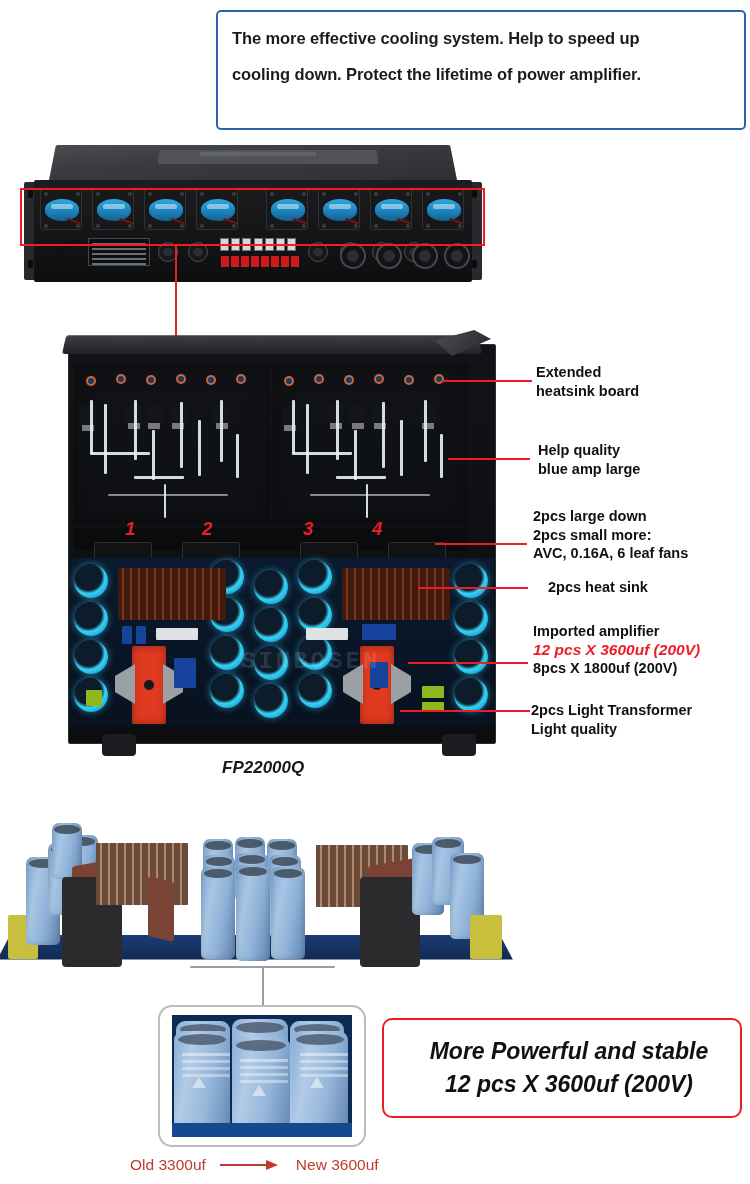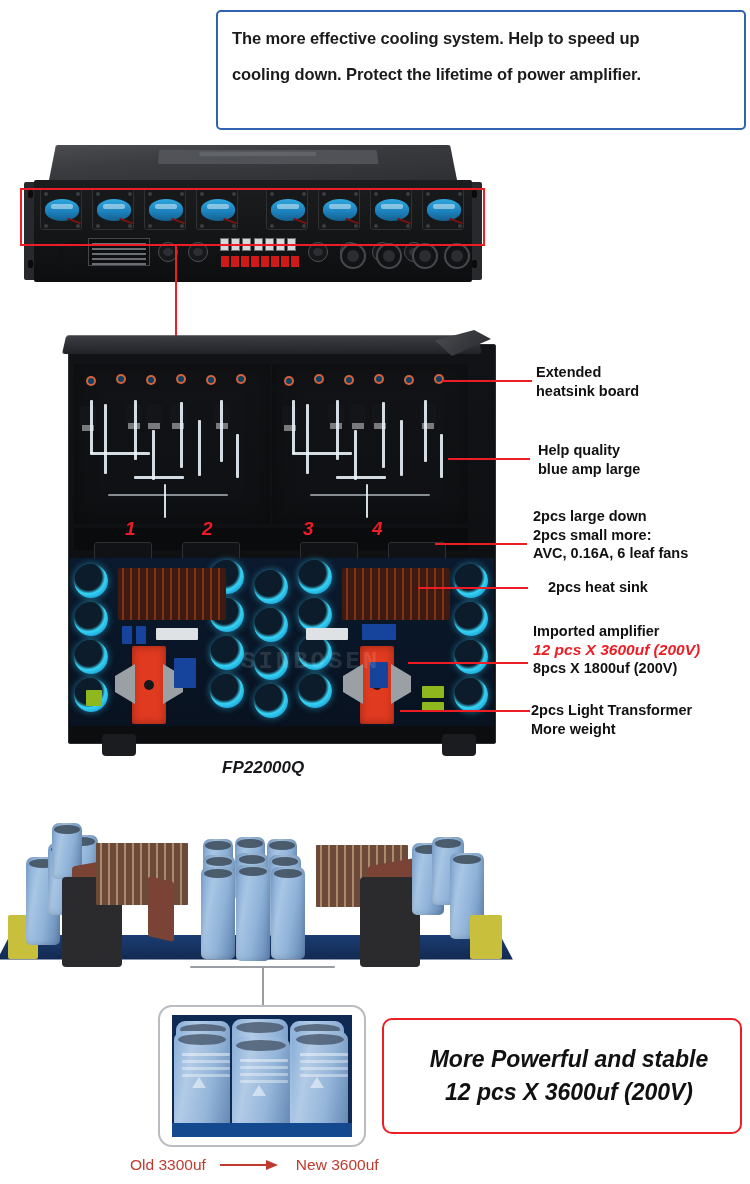--- a/index.html
+++ b/index.html
@@ -132,21 +132,21 @@
   .dcap:before{content:"";position:absolute;left:7%;top:3px;width:86%;height:11px;border-radius:50%;
       background:#47566a;opacity:.8;}
   .dcap u{position:absolute;left:8px;top:22px;width:48px;height:3px;background:rgba(255,255,255,.45);
       display:block;border-radius:1px;box-shadow:0 7px 0 rgba(255,255,255,.38),0 14px 0 rgba(255,255,255,.38),0 21px 0 rgba(255,255,255,.38);}
   .dtri{position:absolute;width:0;height:0;border-left:7px solid transparent;border-right:7px solid transparent;
       border-bottom:11px solid rgba(255,255,255,.5);}
   #detail-leader{left:262px;top:968px;width:2px;height:38px;background:#9a9da1;}
   #detail-leader-h{left:190px;top:966px;width:145px;height:2px;background:#9a9da1;border-radius:2px;}
 
   
-  #banner{left:382px;top:1018px;width:360px;height:116px;border:2.5px solid #ee1c24;
+  #banner{left:382px;top:1018px;width:360px;height:100px;border:2.5px solid #ee1c24;
       border-radius:10px;background:#fff;box-sizing:border-box;
       display:flex;flex-direction:column;justify-content:center;align-items:center;padding-left:14px;}
   #banner span{font-size:23px;font-weight:bold;font-style:italic;color:#111;line-height:33px;white-space:nowrap;}
 
   
   #oldnew{left:130px;top:1152px;width:290px;height:26px;display:flex;align-items:center;gap:14px;}
   #oldnew span{font-size:15.5px;color:#c0392f;font-weight:normal;white-space:nowrap;}
   .arrow-wrap{position:relative;width:62px;height:10px;}
   .arrow-wrap .ln{position:absolute;left:0;top:4px;width:50px;height:2px;background:#c0392f;}
   .arrow-wrap .hd{position:absolute;left:46px;top:0;width:0;height:0;
@@ -462,21 +462,21 @@
 </div>
 
 <div class="abs note" style="left:533px;top:622px">
   <div>Imported amplifier</div>
   <div class="hl" style="font-size:15.5px">12 pcs X 3600uf (200V)</div>
   <div>8pcs X 1800uf (200V)</div>
 </div>
 
 <div class="abs note" style="left:531px;top:701px">
   <div>2pcs Light Transformer</div>
-  <div>More weight</div>
+  <div>Light quality</div>
 </div>
 
 <div class="abs" id="pcb-photo">
   <div class="pcb-base"></div>
 
   <div class="byellow" style="left:8px;top:110px;width:30px;height:44px"></div>
   <div class="bcap" style="left:26px;top:52px;width:34px;height:88px"></div>
   <div class="bcap" style="left:48px;top:38px;width:32px;height:72px"></div>
   <div class="bcap" style="left:66px;top:30px;width:32px;height:66px"></div>
   <div class="bcap" style="left:52px;top:18px;width:30px;height:56px"></div>

